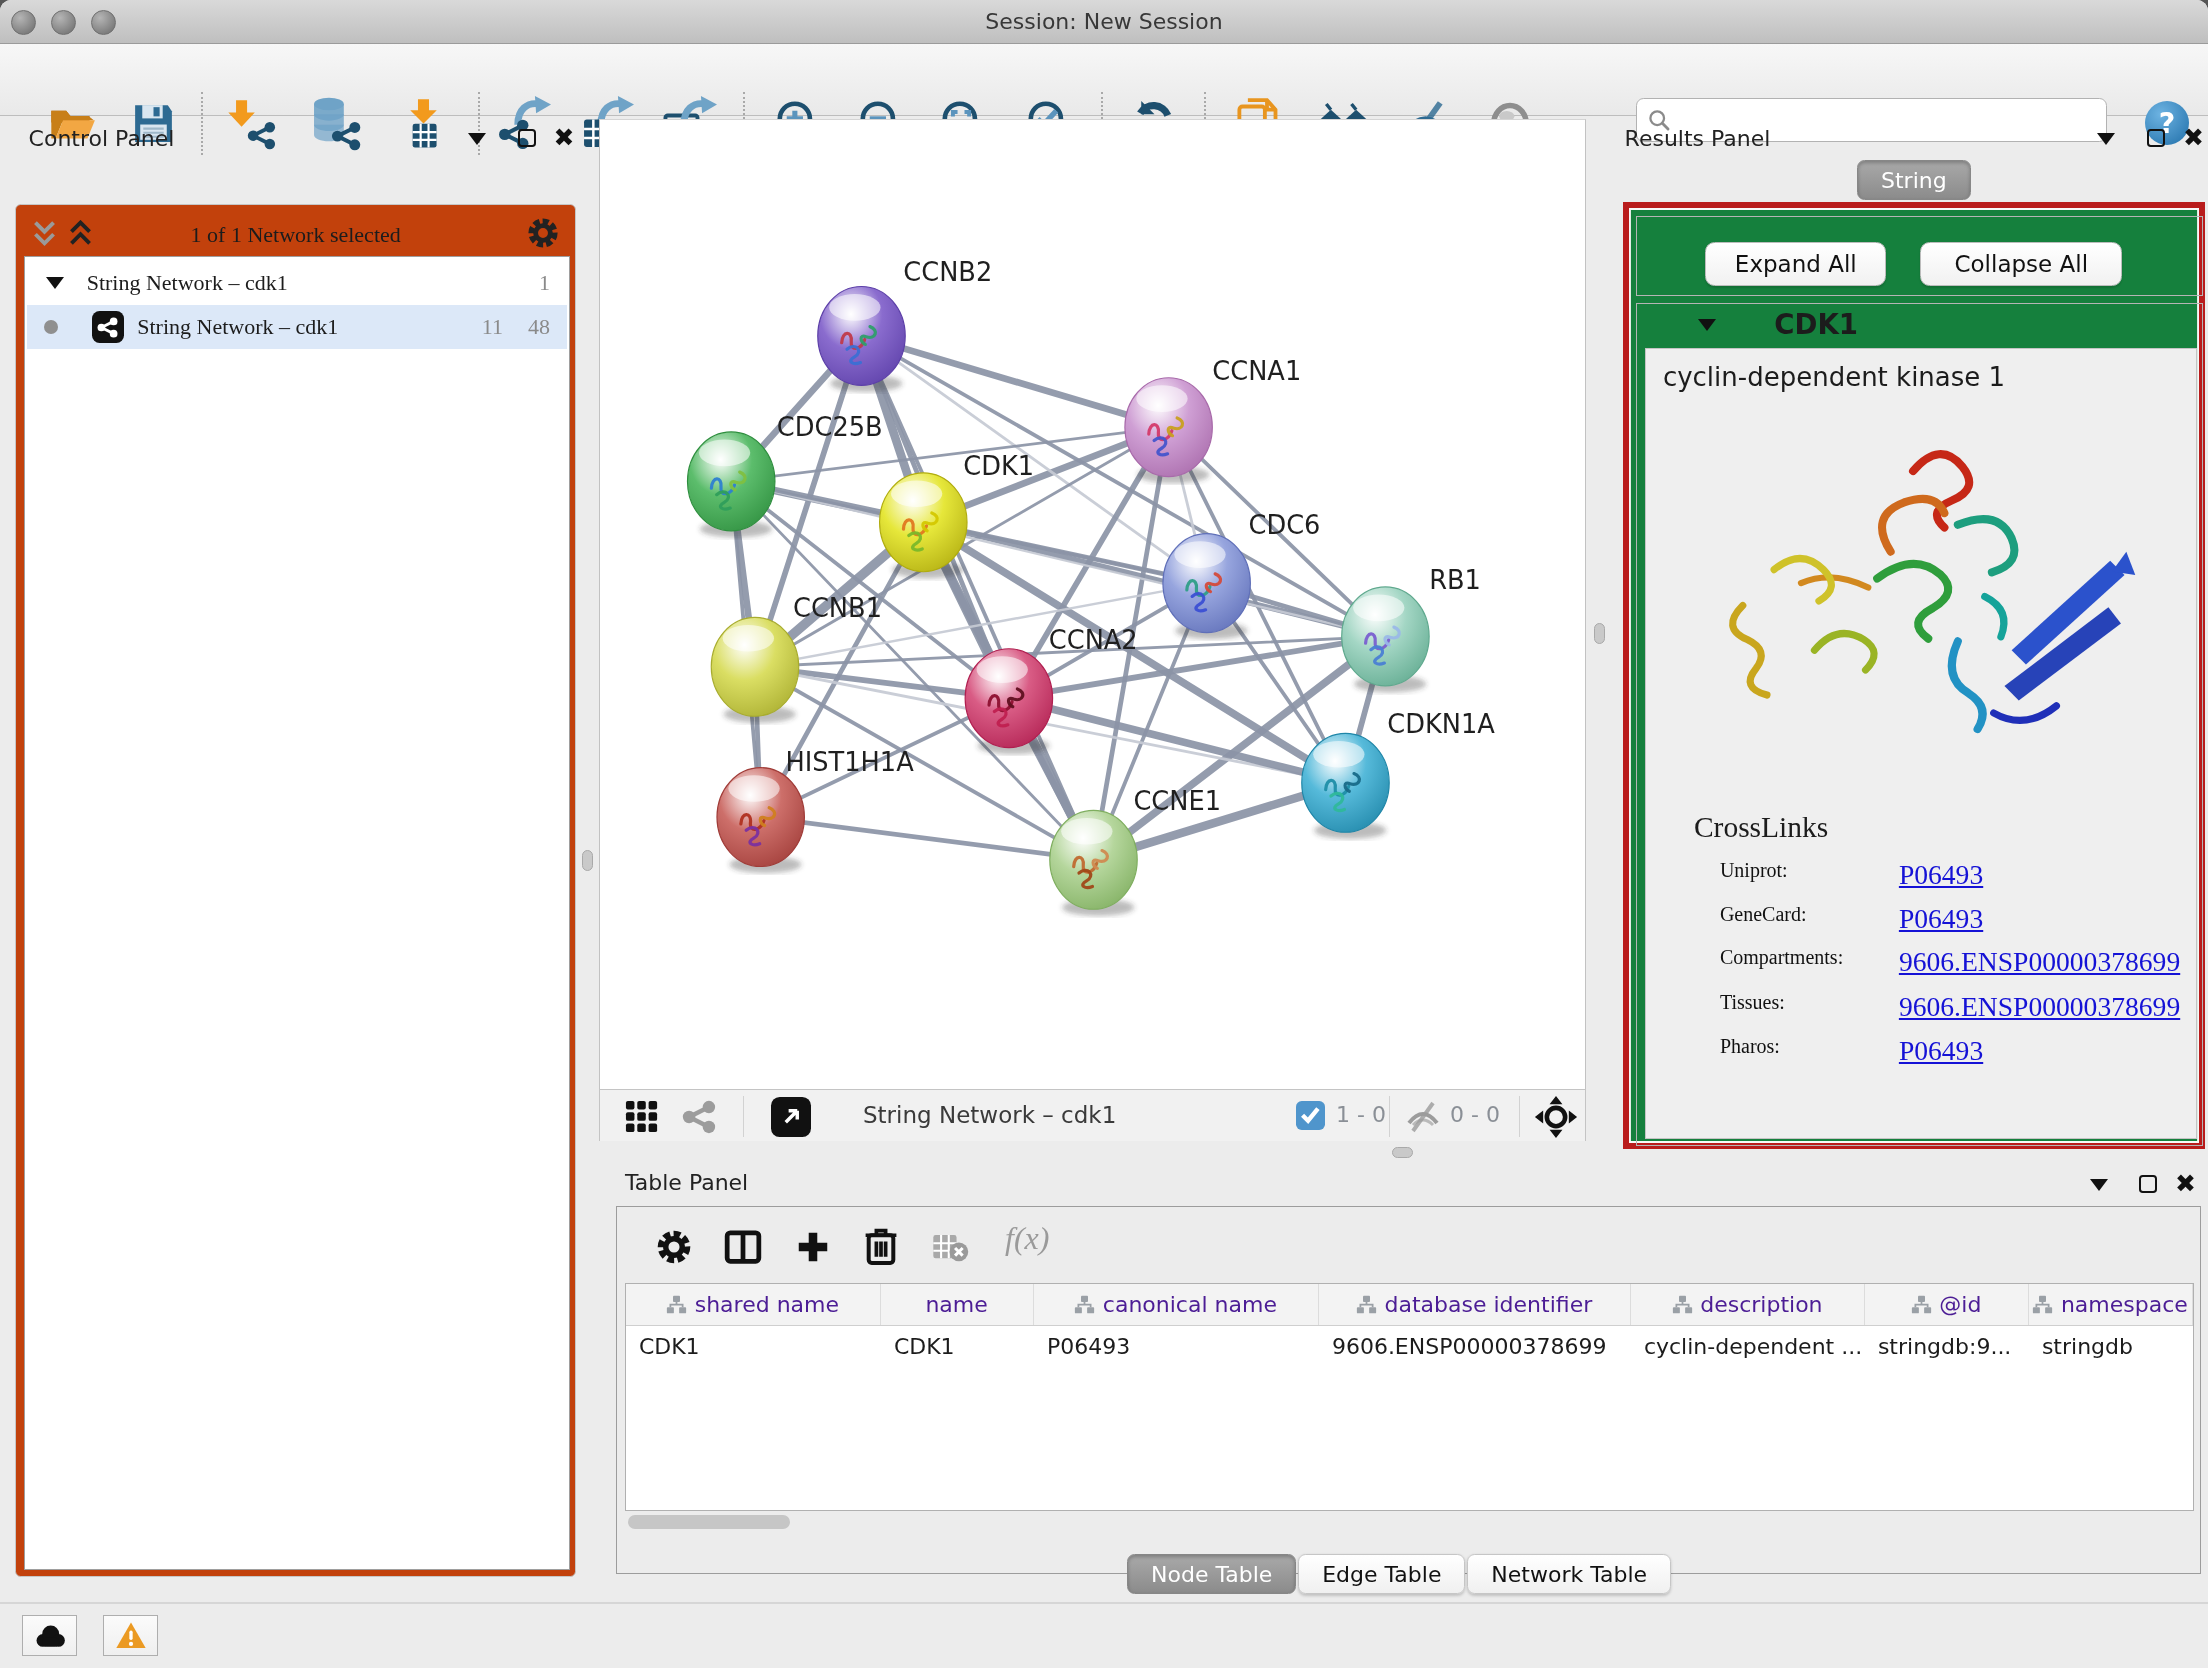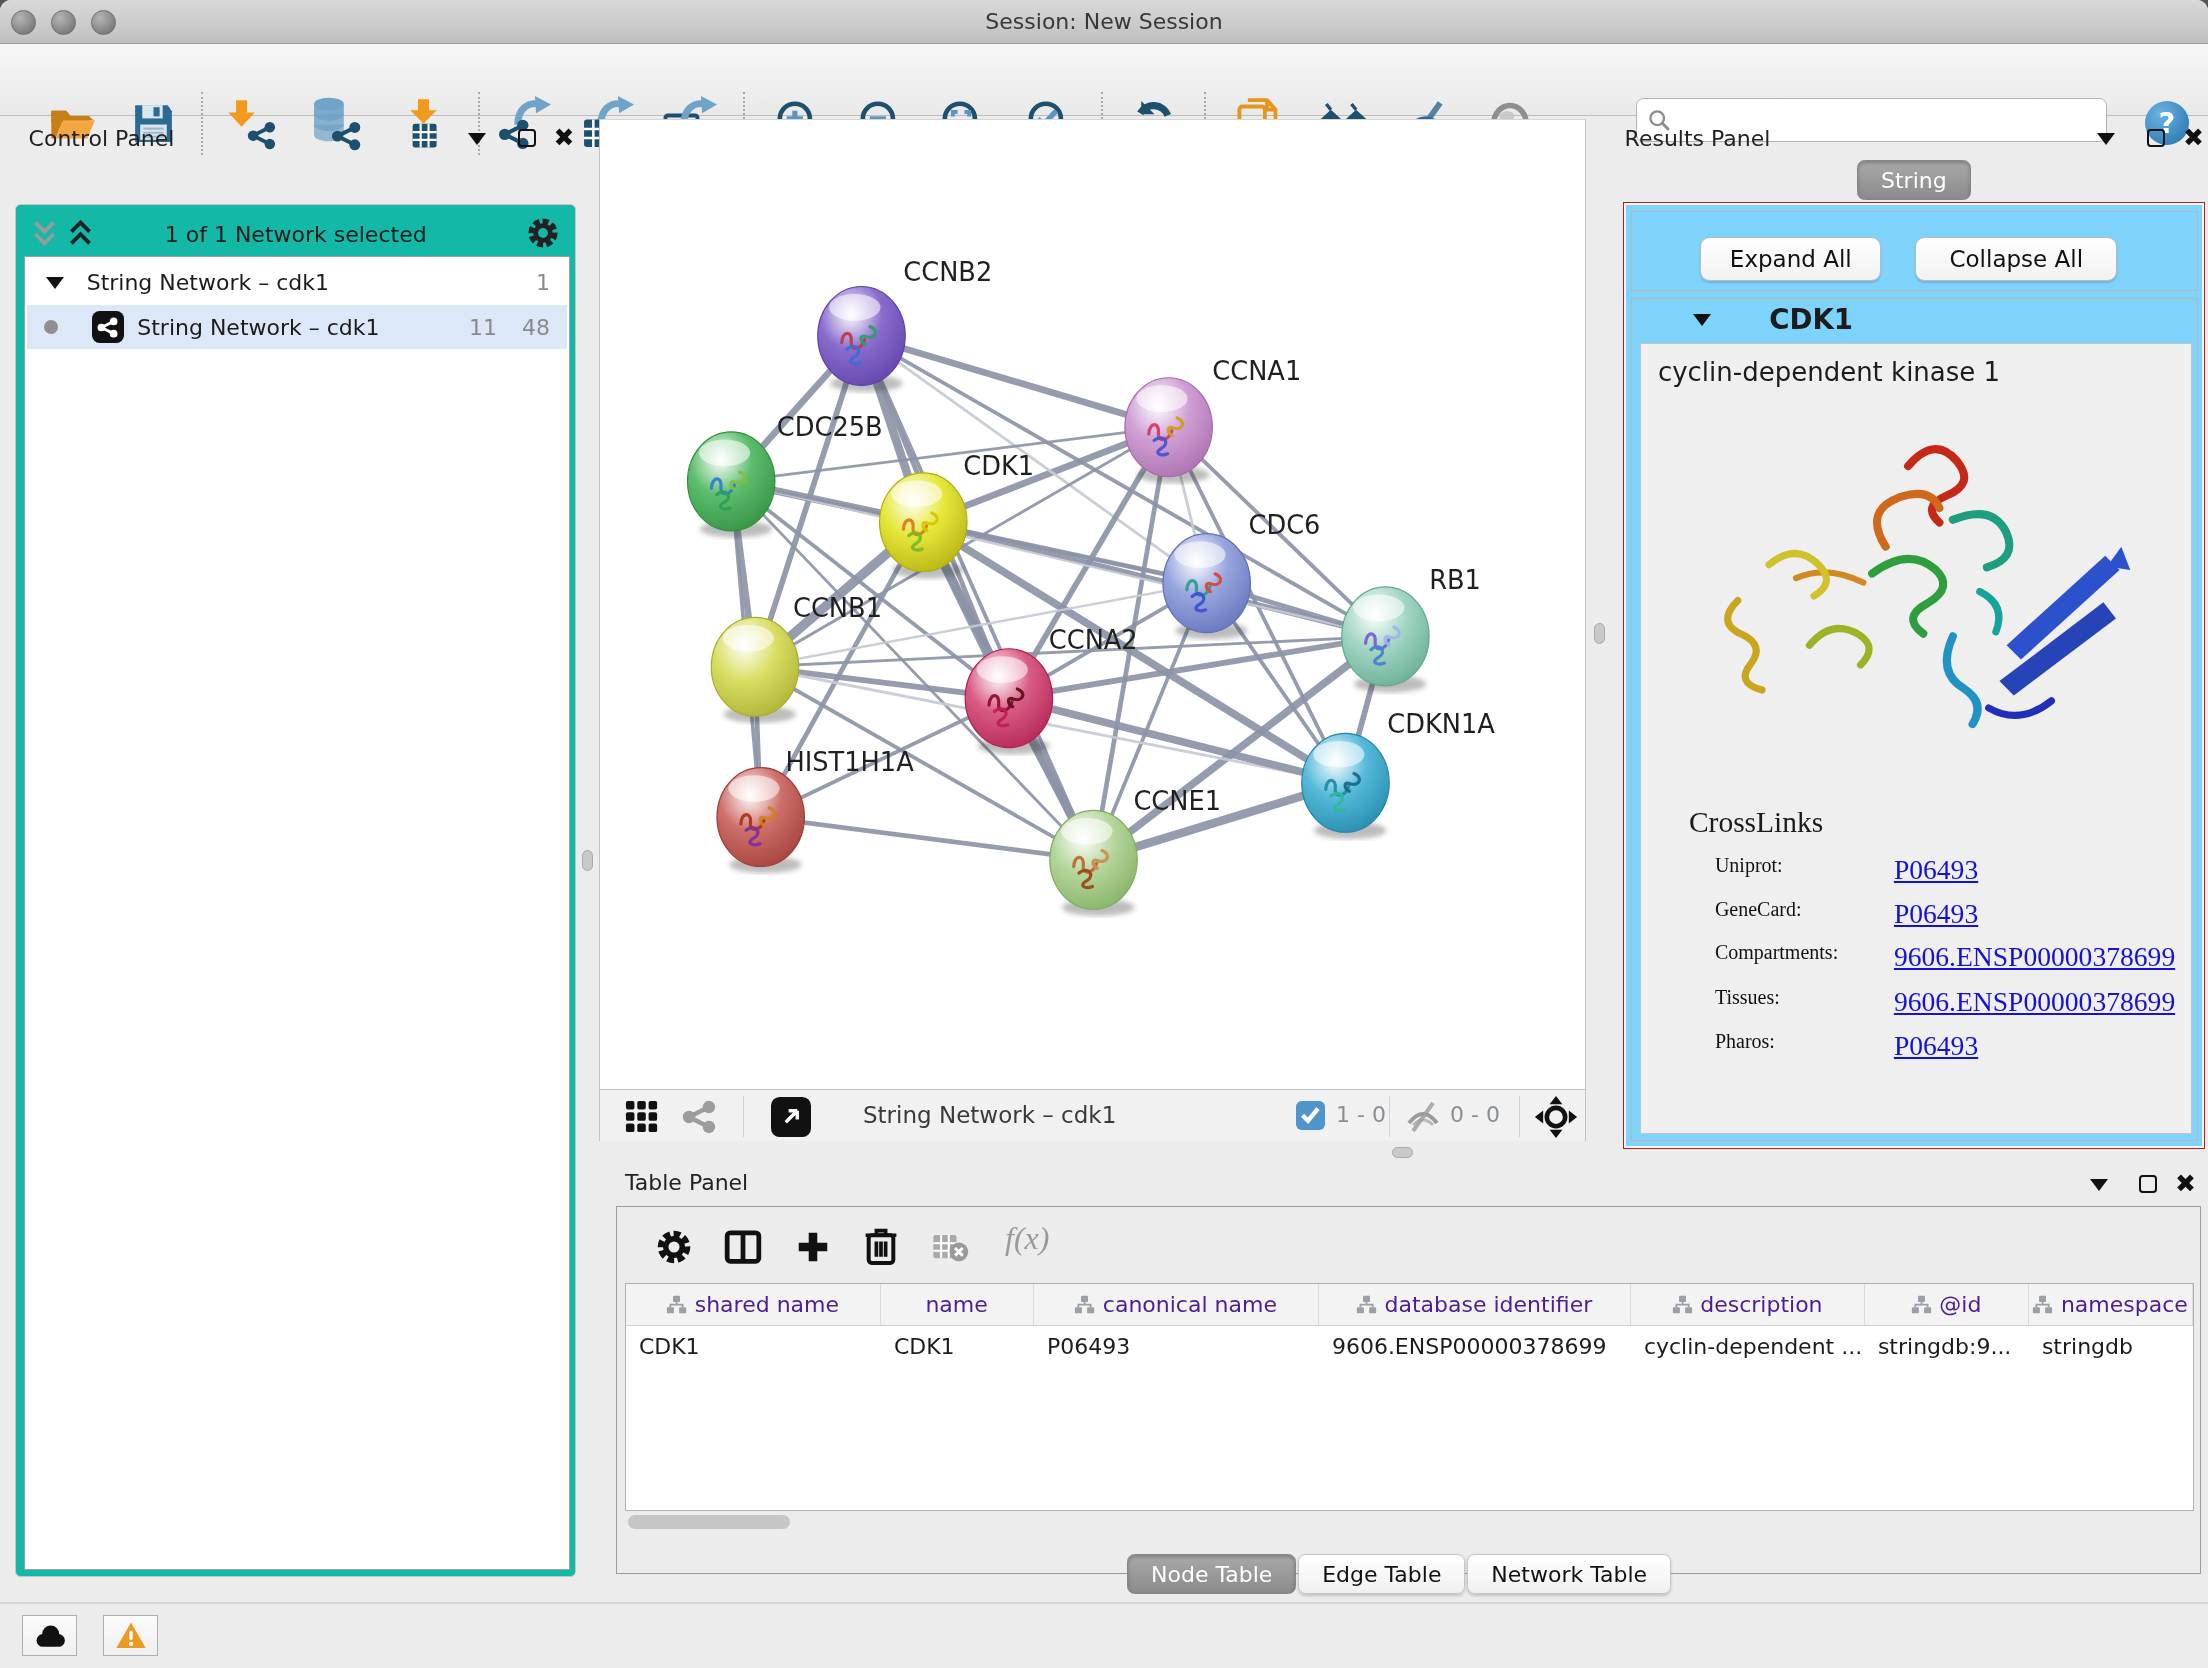--- a/index.html
+++ b/index.html
@@ -35,35 +35,35 @@
   .ptitle{font-size:22px;color:#222;}
   .tabrow{display:flex;align-items:flex-end;}
   .tab{padding:6.7px 23px;background:linear-gradient(#ffffff,#f0f0f0);border:1px solid #c6c6c6;
     border-radius:7.6px;font-size:22px;color:#111;margin-right:1.9px;box-shadow:0 1.9px 2.9px rgba(0,0,0,.18);cursor:pointer;}
   .tab.sel{background:linear-gradient(#a9a9a9,#8b8b8b);color:#fff;border-color:#878787;
     box-shadow:inset 0 1.9px 3.8px rgba(0,0,0,.25);}
   .rbtn{background:linear-gradient(#ffffff,#f1f1f1);border:1px solid #bcbcbc;border-radius:9.5px;
     font-size:23px;color:#111;box-shadow:0 1.9px 1.9px rgba(0,0,0,.14);display:flex;align-items:center;
     justify-content:center;cursor:pointer;}
   
-  .cpanel-inner{background:#14b8a6;border:1px solid #c6c6c6;border-radius:5.7px;}
+  .cpanel-inner{background:#c2410c;border:1px solid #c6c6c6;border-radius:5.7px;font-family:Liberation Serif, serif;}
   .listbox{background:#fff;border:1px solid #9e9e9e;}
   .treerow{position:absolute;left:1.9px;right:1.9px;height:44px;display:flex;align-items:center;font-size:22px;}
   .gray{color:#8a8a8a;}
   .chip{width:32px;height:32px;border-radius:7.6px;background:#111;display:flex;align-items:center;justify-content:center;}
   
   .netview{left:599px;top:119px;width:987px;height:970px;background:#fff;
     border-left:1px solid #c2c2c2;border-right:1px solid #c2c2c2;border-top:1px solid #d5d5d5;}
   .nettoolbar{left:599px;top:1089px;width:987px;height:52px;background:#f1f1f1;
     border:1px solid #c4c4c4;border-bottom:none;}
   .ntsep{position:absolute;top:5.7px;height:41px;width:0;border-left:1.9px solid #d2d2d2;}
   .ntcount{font-size:22px;color:#8a8f96;}
   .splitter{background:#c9c9c9;border:1px solid #a9a9a9;border-radius:9.5px;}
   
-  .sunken{background:#7dd3fc;border:1px solid #b91c1c;box-shadow:inset 0 0 0 1.9px #f8f8f8;}
+  .sunken{background:#15803d;border:6px solid #b91c1c;box-shadow:inset 0 0 0 1.9px #f8f8f8;}
   .serif{font-family:"Liberation Serif","DejaVu Serif",serif;}
   .xl-label{font-size:20px;color:#111;}
   .xl-link{font-size:27.6px;color:#1512d6;text-decoration:underline;cursor:pointer;}
   
   .tpouter{left:616px;top:1206px;width:1585px;height:368px;background:#ececec;border:1.9px solid #9c9c9c;}
   .ttable{position:absolute;left:7.6px;top:76px;width:1569px;height:228px;background:#fff;border:1px solid #b0b0b0;overflow:hidden;}
   .thead{display:flex;height:42px;background:#f3f3f3;border-bottom:1px solid #cfcfcf;}
   .th{display:flex;align-items:center;justify-content:center;gap:7.6px;border-right:1px solid #dcdcdc;
     font-size:22px;color:#4c1d95;overflow:hidden;white-space:nowrap;text-align:center;}
   .trow{display:flex;height:40px;align-items:center;}

